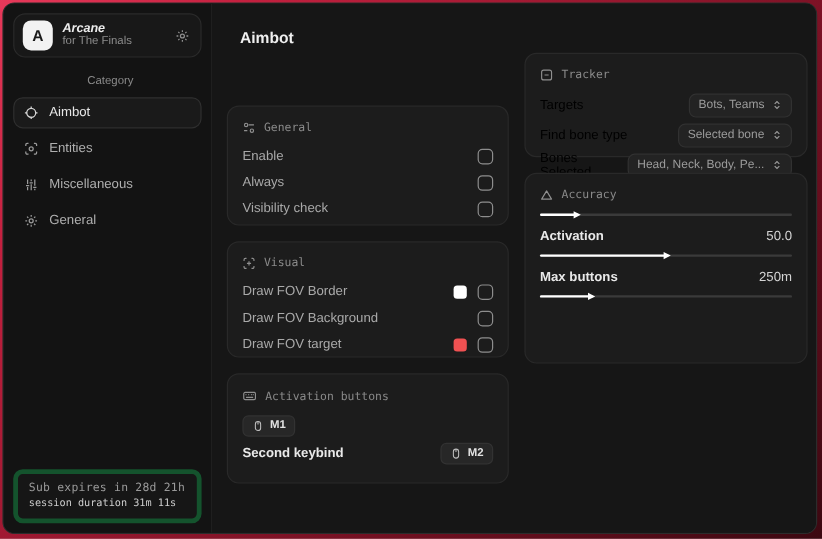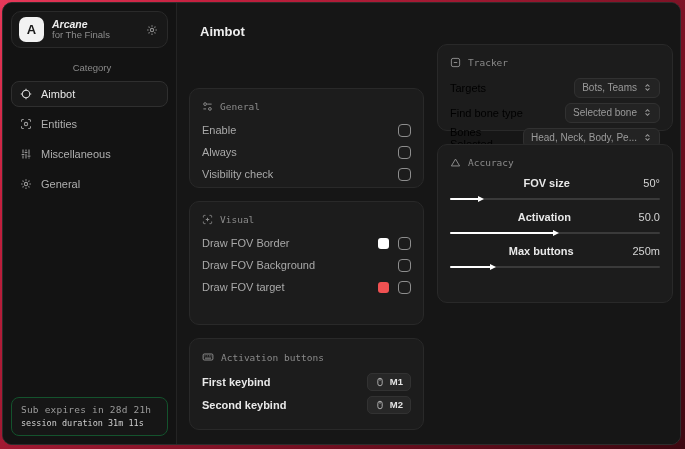--- a/index.html
+++ b/index.html
@@ -37,21 +37,21 @@
   .nav { display:flex; flex-direction:column; gap:2px; }
   .nav-item {
     height:26px; border-radius:8px; display:flex; align-items:center; gap:9px;
     padding:0 8px; color:#aFaFaF; font-size:11px; cursor:pointer; border:1px solid transparent;
   }
   .nav-item .icon { color:#9a9a9a; }
   .nav-item.active { border-color:#2f2f2f; background:#1a1a1a; color:#e6e6e6; }
   .nav-item.active .icon { color:#d5d5d5; }
   .nav-item + .nav-item { margin-top:2px; }
   .sb-footer {
-    margin-top:auto; border:1px solid #14532d; border-radius:8px;
+    margin-top:auto; border:4px solid #14532d; border-radius:8px;
     padding:6px 9px 7px 9px; background:#161616;
   }
   .mono { font-family:"DejaVu Sans Mono", monospace; }
   .sb-footer .l1 { color:#9a9a9a; font-size:9.5px; letter-spacing:.2px; }
   .sb-footer .l2 { color:#cfcfcf; font-size:8.5px; font-weight:normal; margin-top:3px; }
   
   .main { flex:1; position:relative; background:#161616; }
   .page-title { position:absolute; left:23px; top:21px; color:#efefef; font-size:13px; font-weight:bold; }
   .content { position:absolute; left:12px; top:41px; display:flex; gap:13px; }
   .col { display:flex; flex-direction:column; gap:13px; }
@@ -190,21 +190,21 @@
           <div class="row">
             <span class="lbl">Always</span>
             <span class="checkbox"></span>
           </div>
           <div class="row">
             <span class="lbl">Visibility check</span>
             <span class="checkbox"></span>
           </div>
         </div>
 
-        <div class="card" style="height:124px;">
+        <div class="card" style="height:97px;">
           <div class="card-head">
             <span class="icon">
               <svg width="11" height="11" viewBox="0 0 16 16" fill="none" stroke="currentColor" stroke-width="1.4">
                 <path d="M2 5V3.5A1.5 1.5 0 0 1 3.5 2H5M11 2h1.5A1.5 1.5 0 0 1 14 3.5V5M14 11v1.5a1.5 1.5 0 0 1-1.5 1.5H11M5 14H3.5A1.5 1.5 0 0 1 2 12.5V11"></path>
                 <path d="M8 5.5v5M5.5 8h5"></path>
               </svg>
             </span>
             <span>Visual</span>
           </div>
           <div class="row">
@@ -227,21 +227,20 @@
           <div class="card-head">
             <span class="icon">
               <svg width="12" height="12" viewBox="0 0 16 16" fill="none" stroke="currentColor" stroke-width="1.3">
                 <rect x="1.5" y="4" width="13" height="8" rx="1.5"></rect>
                 <path d="M4 6.5h.01M7 6.5h.01M10 6.5h.01M12 6.5h.01M4.5 9.5h7" stroke-linecap="round"></path>
               </svg>
             </span>
             <span>Activation buttons</span>
           </div>
           <div class="row" style="height:23px;">
-            <span class="lbl bright">First keybind</span>
             <span class="kbd-badge">
               <span class="icon">
                 <svg width="10" height="10" viewBox="0 0 16 16" fill="none" stroke="currentColor" stroke-width="1.4">
                   <rect x="4.5" y="2" width="7" height="12" rx="3.5"></rect>
                     <path d="M8 2v4"></path>
                 </svg>
               </span>
               <span>M1</span>
             </span>
           </div>
@@ -301,35 +300,31 @@
               <span>Head, Neck, Body, Pe...</span>
               <span class="icon">
                 <svg width="9" height="9" viewBox="0 0 14 14" fill="none" stroke="currentColor" stroke-width="1.6">
                   <path d="m4 5.5 3-3 3 3M4 8.5l3 3 3-3"></path>
                 </svg>
               </span>
             </span>
           </div>
         </div>
 
-        <div class="card" style="height:159px;text-align:center;">
+        <div class="card" style="height:159px;">
           <div class="card-head">
             <span class="icon">
               <svg width="11" height="11" viewBox="0 0 16 16" fill="none" stroke="currentColor" stroke-width="1.4" stroke-linejoin="round">
                 <path d="M8 3 14 13H2Z"></path>
               </svg>
             </span>
             <span>Accuracy</span>
           </div>
 
           <div class="acc-group">
-            <div class="acc-top">
-              <span class="lbl">FOV size</span>
-              <span class="val">50°</span>
-            </div>
             <div class="slider">
               <div class="track"></div>
               <div class="fill" style="width: 15%;">
                   <span class="thumb"></span>
                 </div>
             </div>
           </div>
 
           <div class="acc-group">
             <div class="acc-top">

